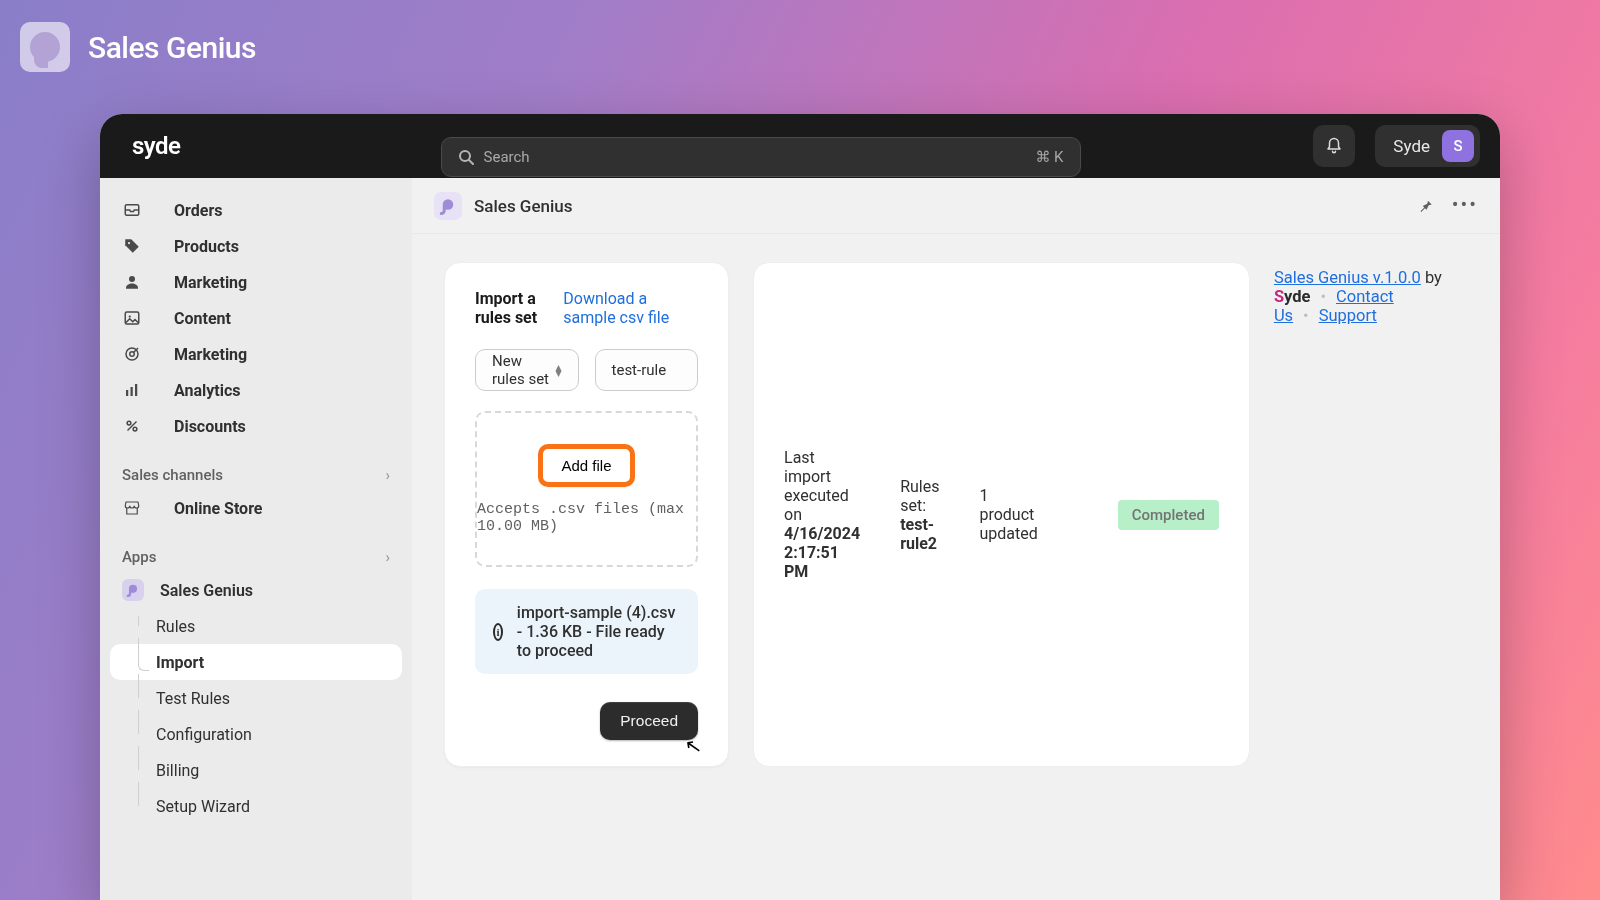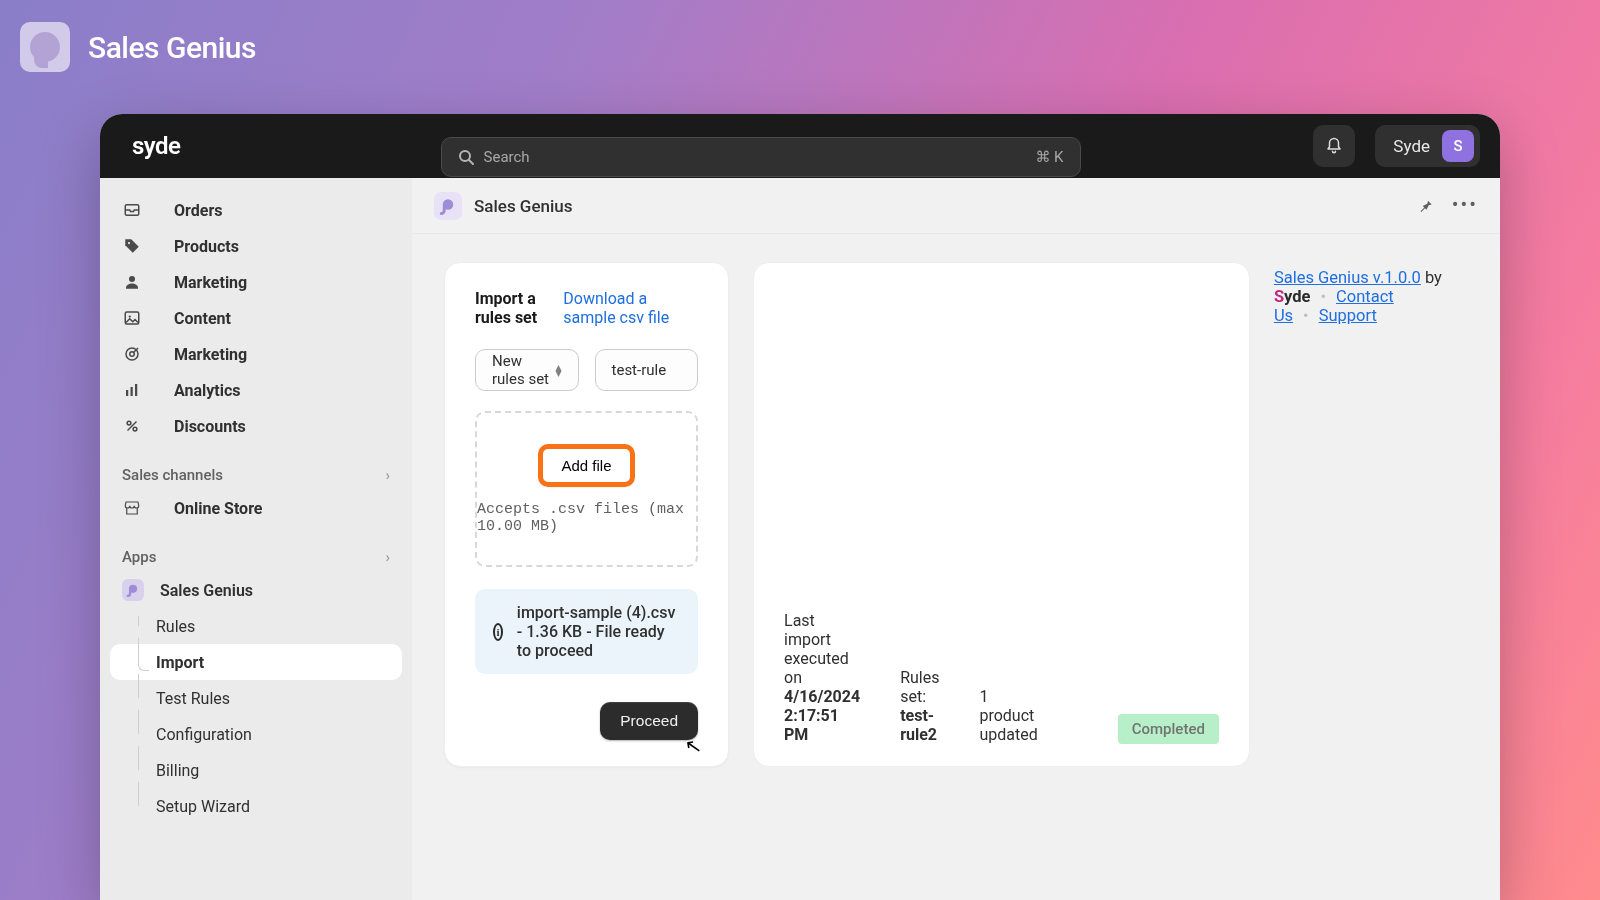--- a/index.html
+++ b/index.html
@@ -161,21 +161,21 @@
     box-shadow: inset 0 1px 0 rgba(255,255,255,.1), 0 1px 2px rgba(0,0,0,.3);
   }
   .cursor-img{
     position:absolute; right:-4px; bottom:-18px; font-size:20px; color:#000;
     text-shadow: -1px -1px 0 #fff, 1px 1px 0 #fff;
     transform: rotate(-10deg);
     pointer-events:none;
   }
   .status-card{
     background:#fff; border:1px solid #eee; border-radius:16px; padding:22px 30px;
-    display:flex; align-items:flex-end; gap:40px; font-size:16px; color:#303030;
+    display:flex; align-items:center; gap:40px; font-size:16px; color:#303030;
   }
   .status-card .last { }
   .status-card .when { font-weight:700;}
   .status-card .set strong { font-weight:700;}
   .status-card .spacer2{flex:1;}
   .badge{
     background:#b7efc8; color:#737373; padding:6px 14px; border-radius:4px;
     font-size:15px; font-weight:500;
   }
   .footer{

